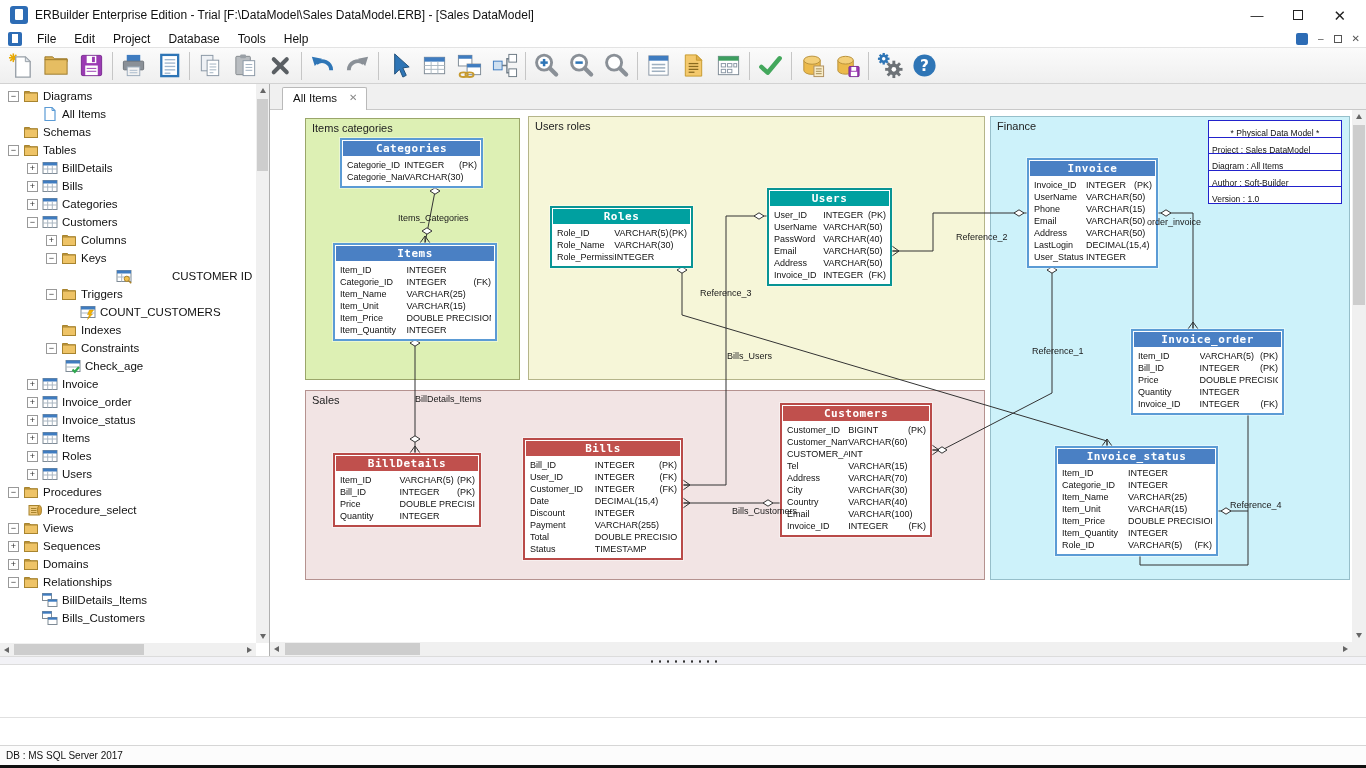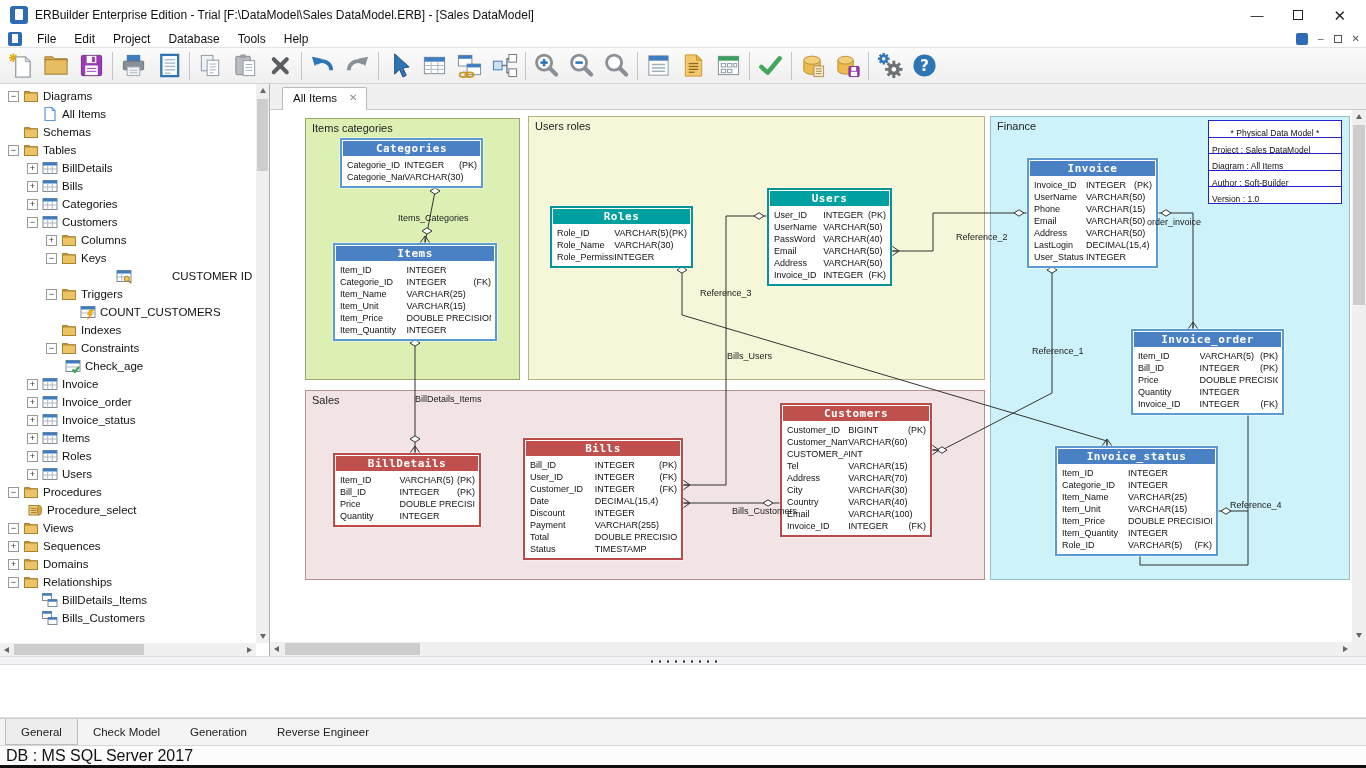--- a/index.html
+++ b/index.html
@@ -73,21 +73,21 @@
   .irow{border:1.5px solid #2222cc;background:#fff;height:12px;line-height:9.5px;padding:8px 3px;margin-top:-1.5px;overflow:hidden;white-space:nowrap}
   .irow:first-child{margin-top:0;text-align:center}
 
   
   .splitter{position:absolute;top:656px;left:0;width:1366px;height:9px;background:#f2f2f6;border-top:1px solid #dcdcdc;border-bottom:1px solid #dcdcdc}
   .splitter::after{content:"";position:absolute;left:648px;top:3px;width:72px;height:3px;background-image:radial-gradient(circle,#333 1px,transparent 1.3px);background-size:8px 3px;background-repeat:repeat-x}
   .output{position:absolute;top:665px;left:0;width:1366px;height:53px;background:#fff;border-bottom:1px solid #e0e0e0}
   .bottom-tabs{position:absolute;top:718px;left:0;width:1366px;height:27px;background:#f4f4f4;border-top:1px solid #cfcfcf;display:flex;align-items:stretch;padding-left:5px;font-size:11.5px}
   .btab{padding:0 15px;display:flex;align-items:center;color:#222}
   .btab.active{background:#ededed;border:1px solid #bdbdbd;border-top:none}
-  .statusbar{position:absolute;top:745px;left:0;width:1366px;height:20px;background:#fcfcfc;border-top:1px solid #d6d6d6;display:flex;align-items:center;padding-left:6px;font-size:16px}
+  .statusbar{position:absolute;top:745px;left:0;width:1366px;height:20px;background:#fcfcfc;border-top:1px solid #d6d6d6;display:flex;align-items:center;padding-left:6px;font-size:10px}
   .bottom-edge{position:absolute;top:765px;left:0;width:1366px;height:3px;background:#101010}
 </style>
 </head>
 <body>
 
 <div id="app">
 
   <div class="titlebar">
     <span class="appicon"></span>
     <span class="title-text">ERBuilder Enterprise Edition  - Trial [F:\DataModel\Sales DataModel.ERB] - [Sales DataModel]</span>
@@ -1208,23 +1208,17 @@
             <div class="irow">Diagram : All Items</div>
             <div class="irow">Author : Soft-Builder</div>
             <div class="irow">Version : 1.0</div>
           </div>
         </div>
     </div>
   </div>
 
   <div class="splitter"></div>
   <div class="output"></div>
-  <div class="bottom-tabs">
-      <div class="btab active">General</div>
-      <div class="btab">Check Model</div>
-      <div class="btab">Generation</div>
-      <div class="btab">Reverse Engineer</div>
-    </div>
   <div class="statusbar">
     <span>DB : MS SQL Server 2017</span>
   </div>
   <div class="bottom-edge"></div>
 </div>
 
 </body></html>

